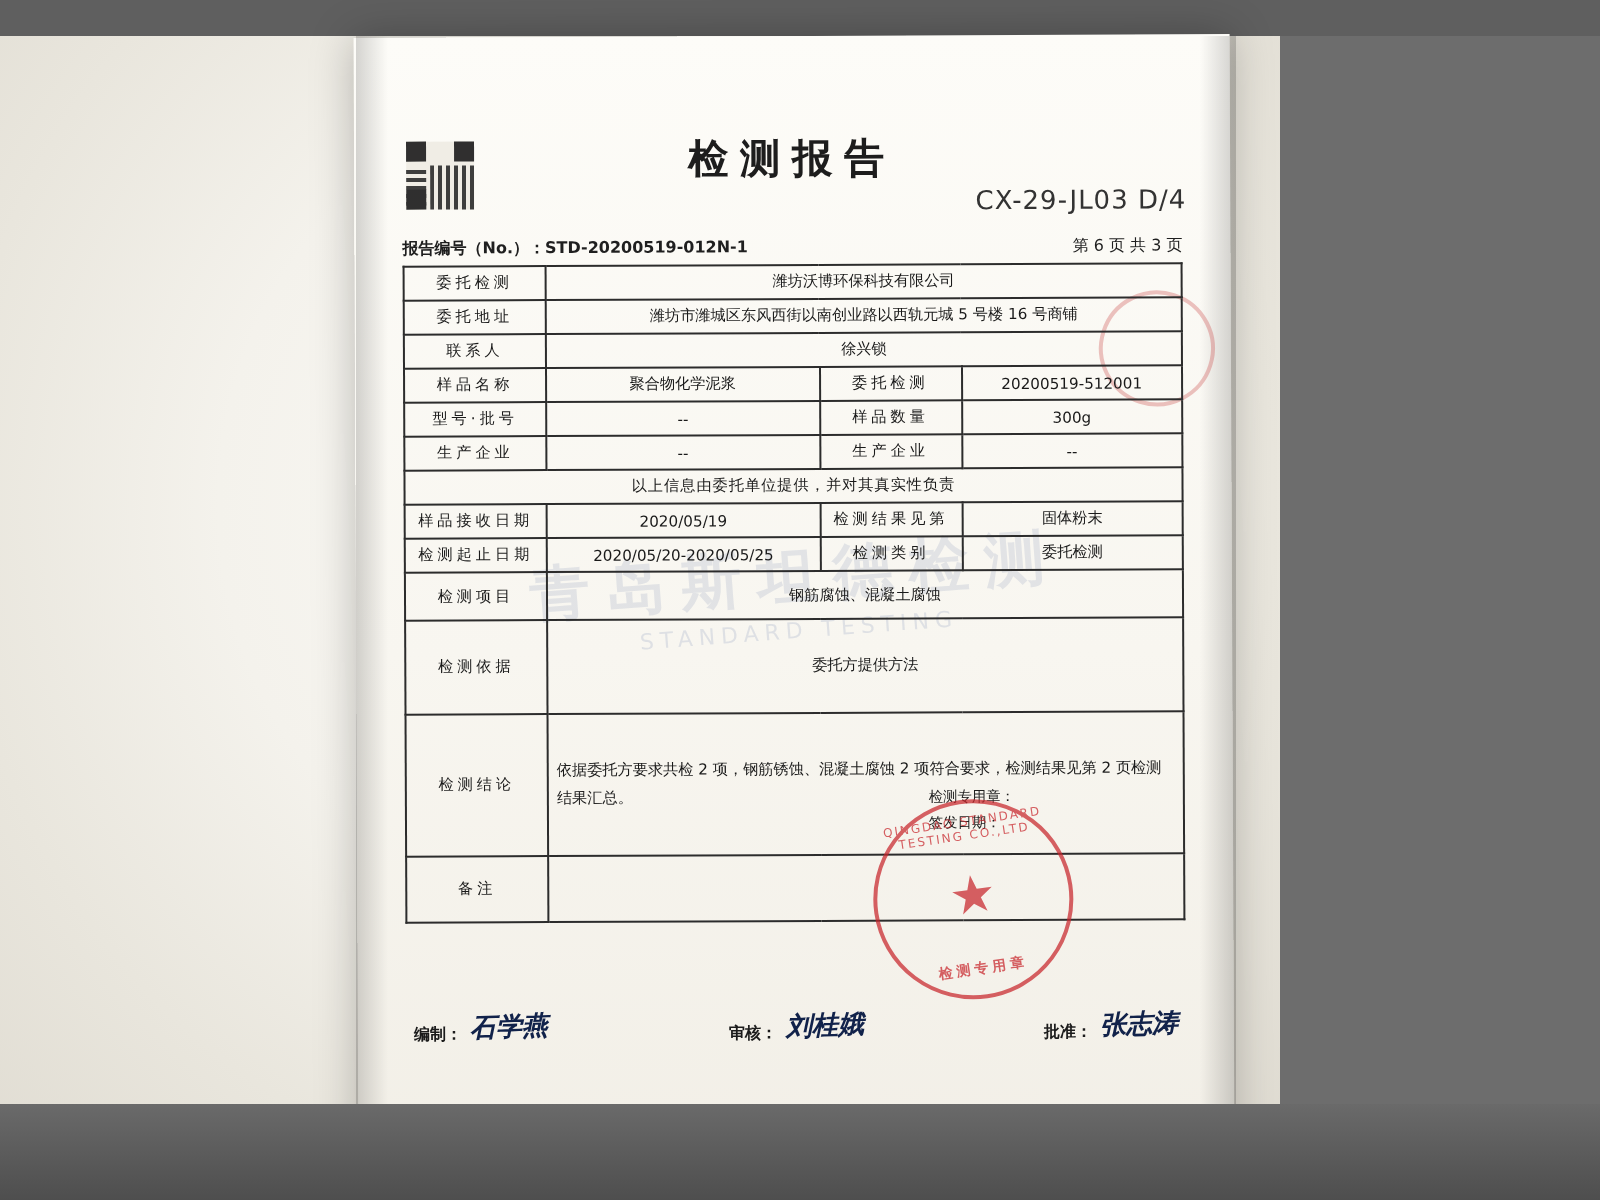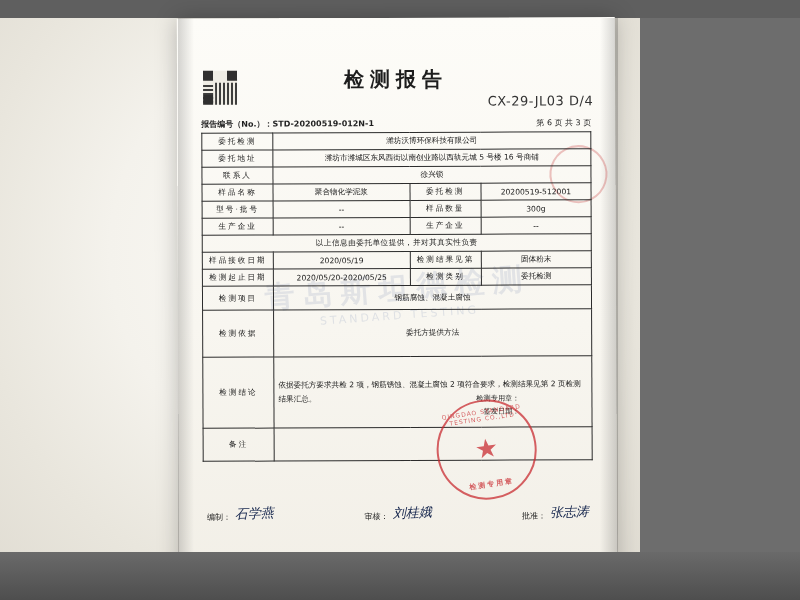--- a/index.html
+++ b/index.html
@@ -121,22 +121,22 @@
     height:64px;
     vertical-align:top;
     line-height:1.9;
     padding-top:6px;
     position:relative;
   }
   .basis { height:40px; vertical-align:middle; }
   .remark { height:26px; }
 
   .seal-note {
-    position:absolute; right:72px; bottom:8px;
-    font-size:7.2px; color:#1f1f1f; line-height:1.9; text-align:right;
+    position:absolute; right:84px; bottom:8px;
+    font-size:7.2px; color:#1f1f1f; line-height:1.9; text-align:left;
   }
 
   
   .stamp {
     position:absolute;
     left:258px; top:382px;
     width:96px; height:96px;
     border:2.5px solid #c8262c;
     border-radius:50%;
     opacity:.72;
@@ -175,21 +175,21 @@
     width:54px; height:54px; border-radius:50%;
     border:2px solid rgba(200,60,60,0.3);
     transform:rotate(18deg);
   }
 
   .signatures {
     position:absolute; left:28px; top:486px; width:382px;
     font-size:8px; color:#1b1b1b;
     display:flex; justify-content:space-between;
   }
-  .sig-group { display:flex; align-items:flex-end; gap:4px; }
+  .sig-group { display:flex; align-items:flex-end; gap:4px;font-weight:bold; }
   .sig-name {
     font-family:"DejaVu Serif","Liberation Serif",serif;
     font-size:13px; color:#11224a; font-style:italic;
     border-bottom:0px;
     transform: rotate(-2deg);
   }
 
   .footer-bar {
     position:absolute; left:0; top:552px; width:800px; height:48px;
     color:#e8e4d8;

